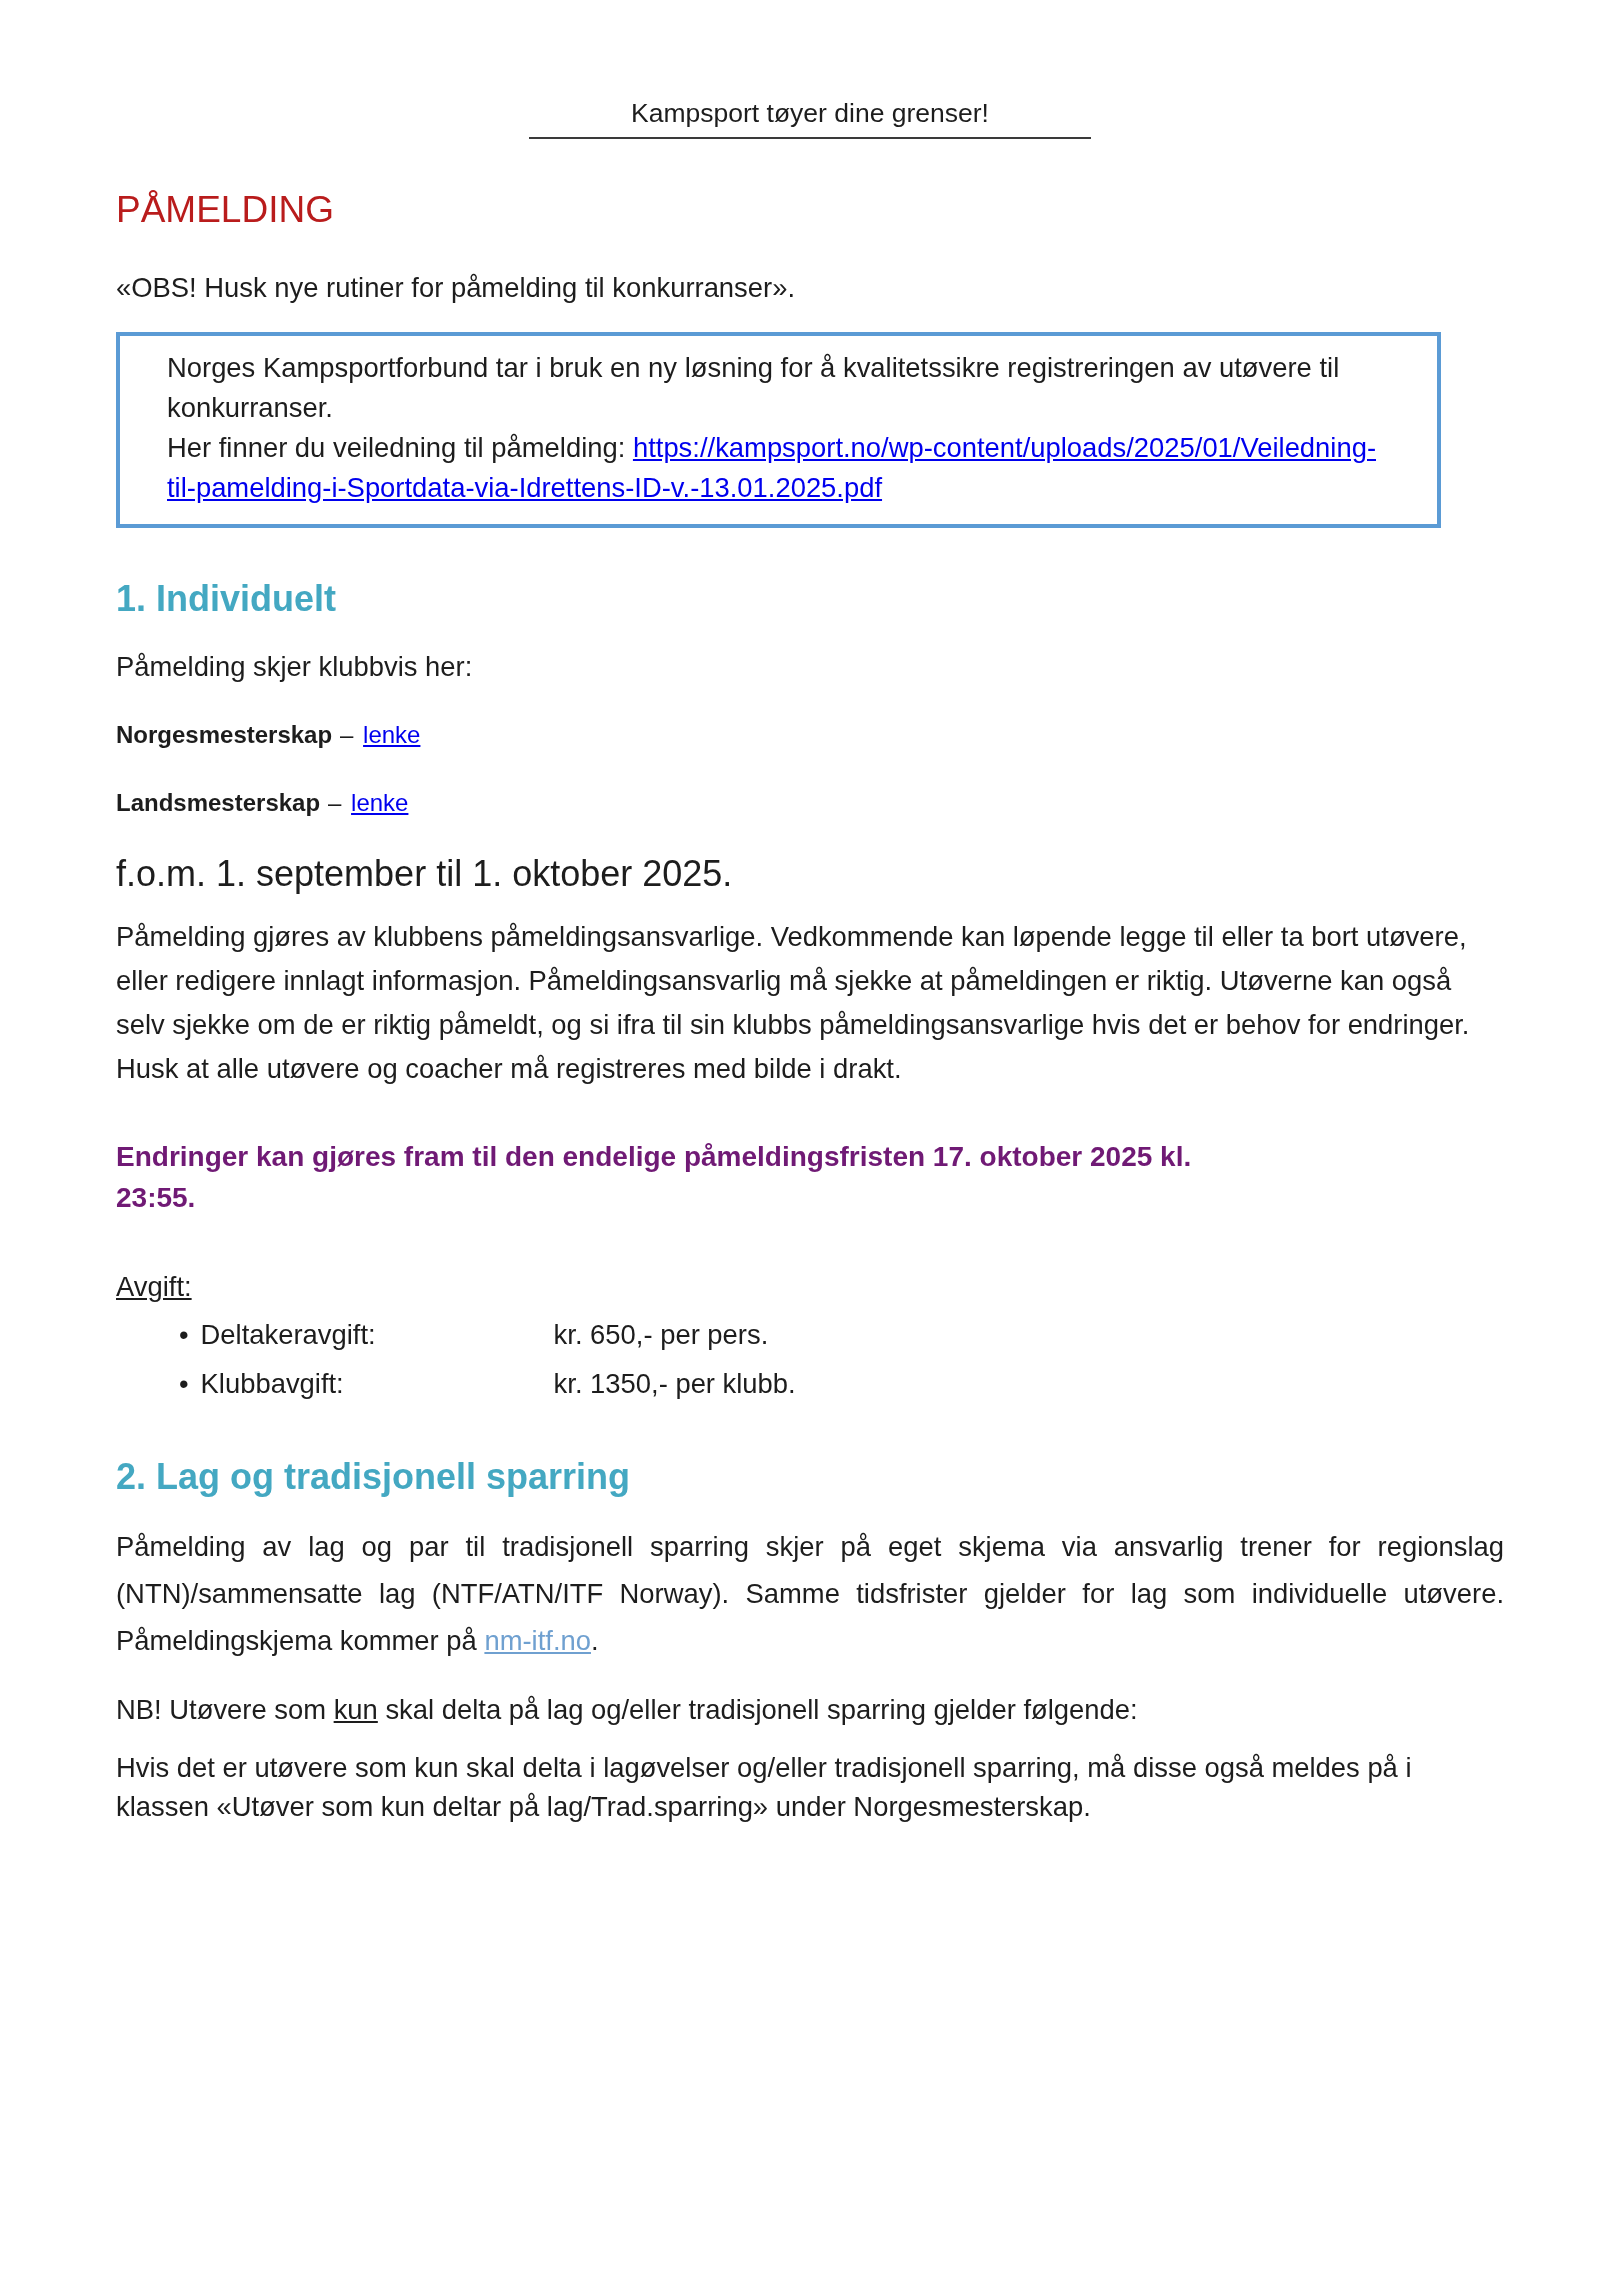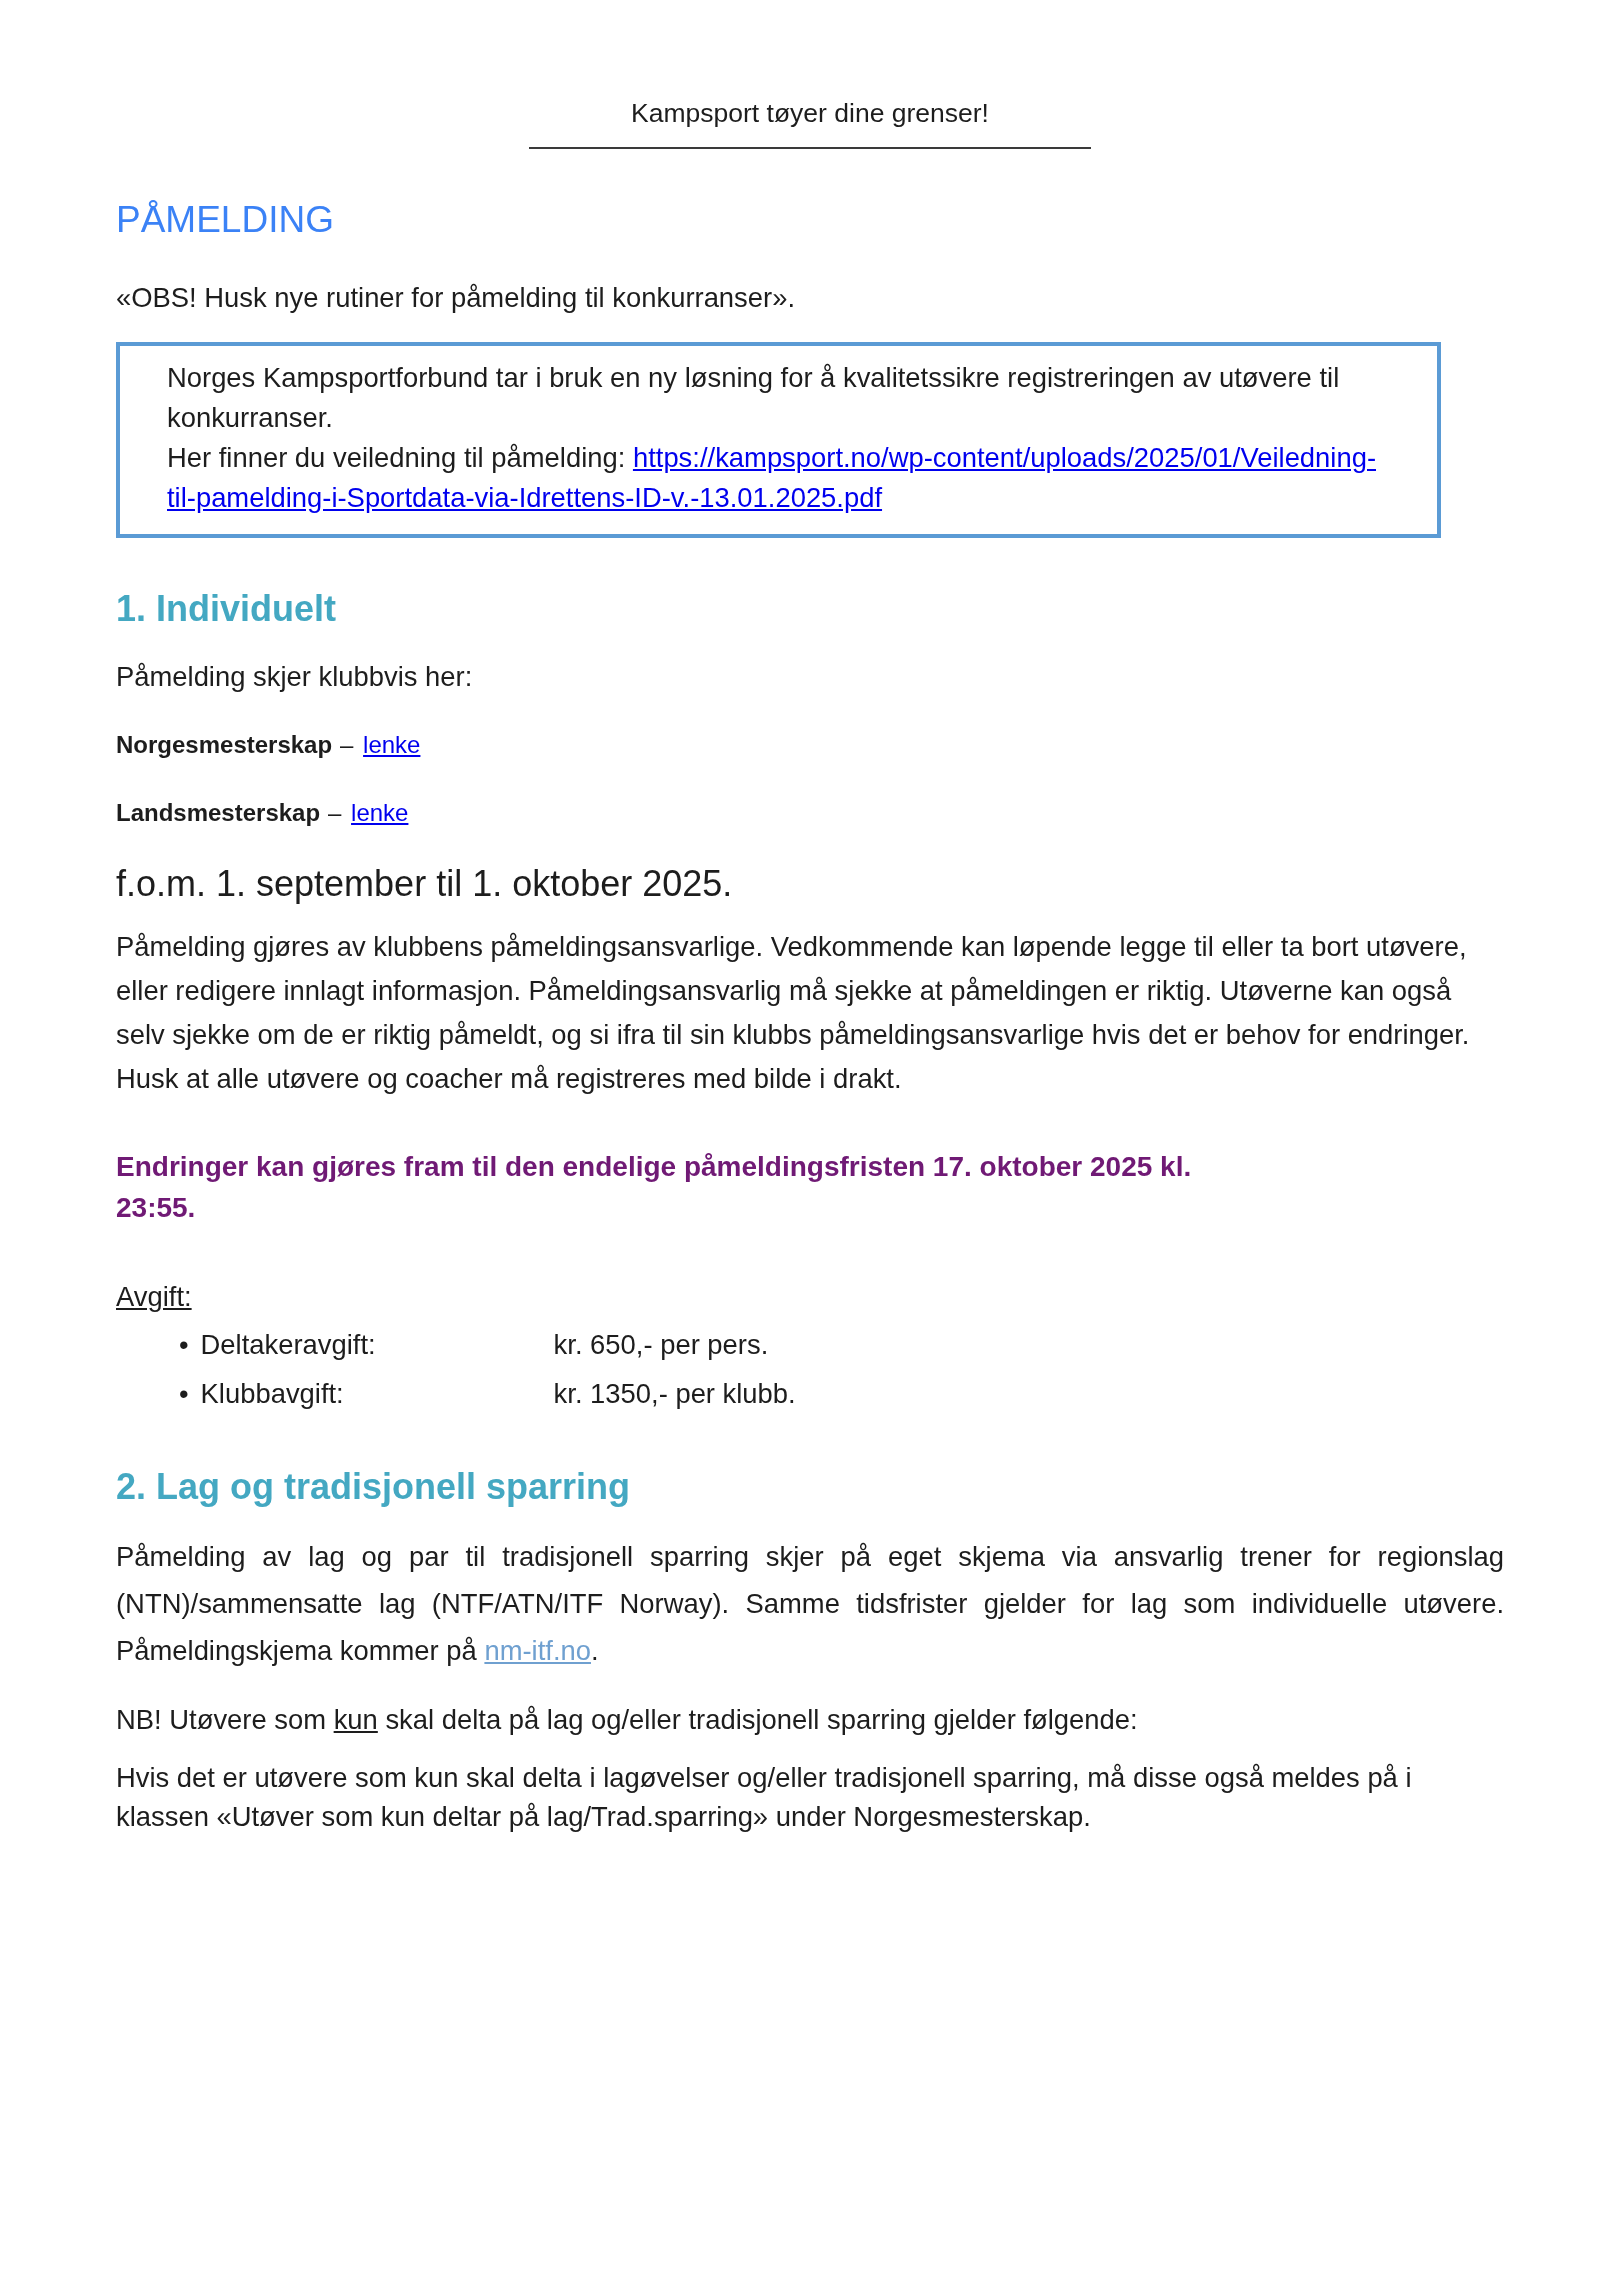--- a/index.html
+++ b/index.html
@@ -22,28 +22,28 @@
     overflow: hidden;
   }
   
   .tagline-wrap { text-align: center; }
   .tagline {
     display: inline-block;
     font-size: 26.5px;
     line-height: 31px;
     color: #1d1d1d;
     border-bottom: 2px solid #3a3a3a;
-    padding: 0 102px 18px 102px;
+    padding: 0 102px 8px 102px;
   }
   
   .doc-title {
     margin-top: 49px;
     font-size: 37px;
     line-height: 43px;
-    color: #3b82f6;
+    color: #b91c1c;
   }
   .obs-note {
     margin-top: 39px;
     font-size: 27.4px;
     line-height: 35px;
   }
   
   .info-box {
     margin-top: 27.4px;
     width: 1325px;

